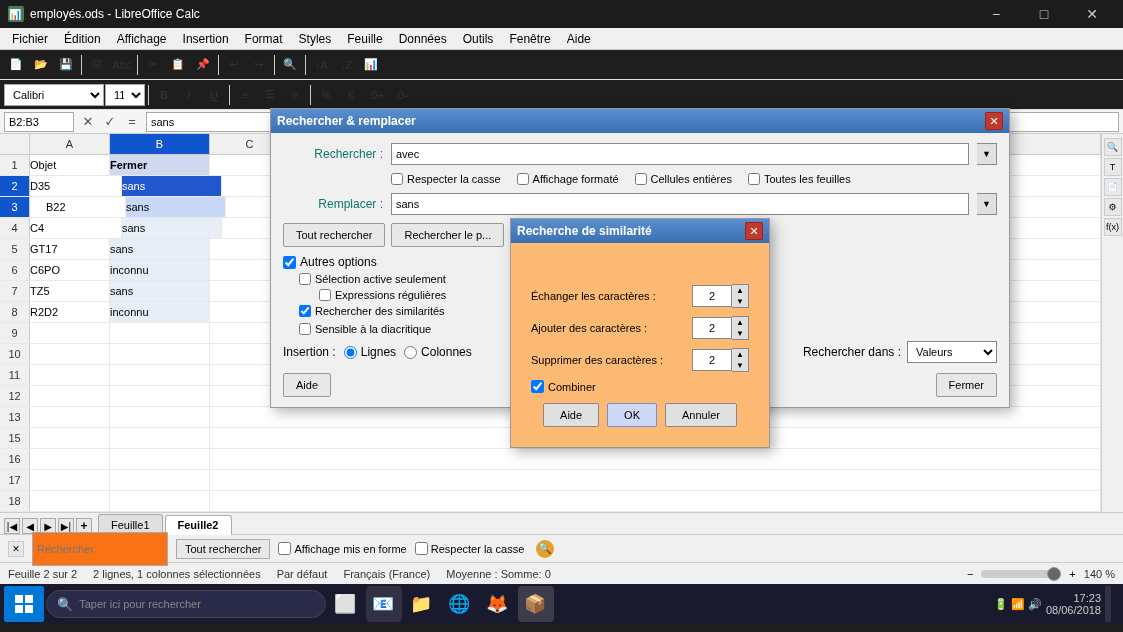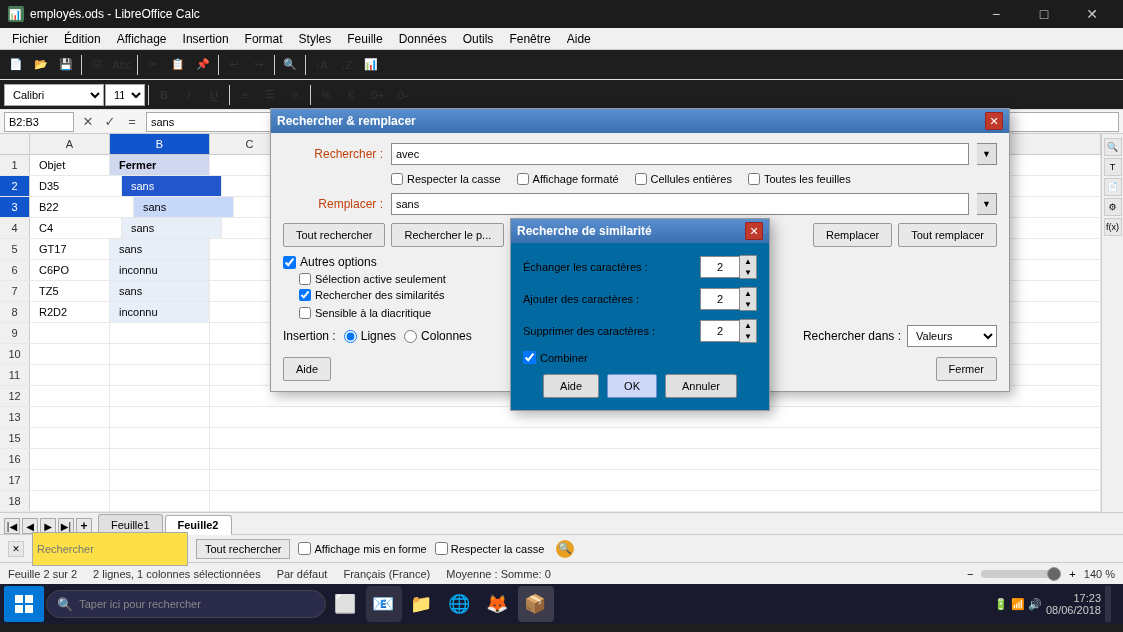--- a/index.html
+++ b/index.html
@@ -141,21 +141,21 @@
       border-right: 1px solid #ccc;
       background: #f0f0f0;
       display: flex; align-items: center; justify-content: center;
       font-size: 11px; color: #333;
     }
     .row-num.selected { background: #1155cc; color: white; }
     .cell {
       height: 20px;
       border-right: 1px solid #e8e8e8;
       font-size: 11px;
-      padding: 0 9px;
+      padding: 0 0;
       display: flex; align-items: center;
       overflow: hidden;
     }
     .cell.selected { background: #c8d8f8; }
     .cell.active { background: #2156cc; color: white; }
 
     
     .tab-bar {
       height: 22px;
       background: #f0f0f0;
@@ -204,22 +204,22 @@
       height: 28px;
       background: #f0f0f0;
       border-top: 1px solid #ccc;
       display: flex;
       align-items: center;
       padding: 0 8px;
       gap: 8px;
       font-size: 11px;
     }
     .bottom-search-input {
-      width: 156px; height: 20px; border: 1px solid #aaa;
-      background: #fde047; font-size: 11px; padding: 16px 4px;
+      width: 136px; height: 20px; border: 1px solid #aaa;
+      background: #f97316; font-size: 11px; padding: 16px 4px;
     }
     .bottom-search-btn {
       height: 20px; padding: 0 8px; border: 1px solid #aaa;
       background: #e8e8e8; cursor: pointer; font-size: 11px;
     }
     .bottom-checkbox { display: flex; align-items: center; gap: 3px; }
 
     
     .taskbar {
       height: 40px;
@@ -279,21 +279,21 @@
       background: #c0392b; border: 1px solid #992222;
       color: white; cursor: pointer;
       display: flex; align-items: center; justify-content: center;
       font-size: 11px; border-radius: 1px;
     }
     .dialog-body { padding: 10px 12px; }
     .dialog-row {
       display: flex; align-items: center;
       margin-bottom: 8px; gap: 8px;
     }
-    .dialog-label { width: 100px; text-align: right; font-size: 12px; color: #c2410c; }
+    .dialog-label { width: 100px; text-align: right; font-size: 12px; color: #0f766e; }
     .dialog-input {
       flex: 1; height: 22px; border: 1px solid #888;
       background: white; font-size: 11px; padding: 0 4px;
     }
     .dialog-dropdown-btn {
       width: 20px; height: 22px; border: 1px solid #888; border-left: none;
       background: #e0e0e0; cursor: pointer;
       display: flex; align-items: center; justify-content: center; font-size: 9px;
     }
     .checkbox-row { display: flex; align-items: center; gap: 16px; margin-bottom: 6px; flex-wrap: wrap; }
@@ -317,27 +317,27 @@
     .search-in-select {
       height: 22px; border: 1px solid #888; background: white;
       font-size: 11px; padding: 0 4px; width: 90px;
     }
 
     
     .similarity-dialog {
       position: absolute;
       top: 218px; left: 510px;
       width: 260px;
-      background: #0369a1;
+      background: #fdba74;
       border: 1px solid #999;
       box-shadow: 4px 4px 12px rgba(0,0,0,0.3);
       z-index: 30;
       font-size: 12px;
     }
-    .sim-body { padding: 12px; }
+    .sim-body { padding: 20px; margin-top: 21px; }
     .sim-row {
       display: flex; align-items: center;
       margin-bottom: 8px; gap: 6px; justify-content: space-between;
     }
     .sim-label { font-size: 11px; flex: 1; }
     .sim-spinner-group { display: flex; align-items: center; gap: 0; }
     .sim-input {
       width: 40px; height: 22px; border: 1px solid #888;
       background: white; font-size: 11px; padding: 0 4px; text-align: center;
     }
@@ -466,21 +466,21 @@
 
       <div class="data-row">
         <div class="row-num selected">2</div>
         <div class="cell" style="width:92px;">D35</div>
         <div class="cell active" style="width:100px;">sans</div>
         <div class="cell" style="flex:1;"></div>
       </div>
 
       <div class="data-row">
         <div class="row-num selected">3</div>
-        <div class="cell" style="width:104px;">B22</div>
+        <div class="cell" style="width:80px;margin-left:16px;">B22</div>
         <div class="cell selected" style="width:100px;">sans</div>
         <div class="cell" style="flex:1;"></div>
       </div>
 
       <div class="data-row">
         <div class="row-num">4</div>
         <div class="cell" style="width:92px;">C4</div>
         <div class="cell" style="width:100px; background:#e8eef8;">sans</div>
         <div class="cell" style="flex:1;"></div>
       </div>
@@ -691,35 +691,35 @@
       <label class="dialog-label">Remplacer :</label>
       <input class="dialog-input" type="text" value="sans" style="">
       <button class="dialog-dropdown-btn">▼</button>
     </div>
 
     <div style="display:flex; justify-content:space-between; margin-top:8px; margin-bottom:8px;">
       <div style="display:flex; gap:6px;">
         <button class="dialog-btn">Tout rechercher</button>
         <button class="dialog-btn">Rechercher le p...</button>
       </div>
-      <div style="display:flex; gap:6px;">
-        <button class="dialog-btn">Remplacer</button>
-        <button class="dialog-btn">Tout remplacer</button>
-      </div>
     </div>
 
     <div class="options-section">
       <div class="options-toggle">
         <input type="checkbox" checked="" style="">
         <span>Autres options</span>
       </div>
       <div class="options-content">
         <div class="checkbox-item" style="margin-bottom:4px;">
           <input type="checkbox" style="">
           <span>Sélection active seulement</span>
+        </div>
+        <div class="checkbox-item" style="margin-bottom:4px; margin-left:20px;">
+          <input type="checkbox" style="">
+          <span>Expressions régulières</span>
         </div>
         <div class="checkbox-item" style="margin-bottom:4px;">
           <input type="checkbox" checked="" style="">
           <span>Rechercher des similarités</span>
         </div>
       </div>
     </div>
 
     <div class="checkbox-item" style="margin-left:16px; margin-bottom:6px;">
       <input type="checkbox" style="">

